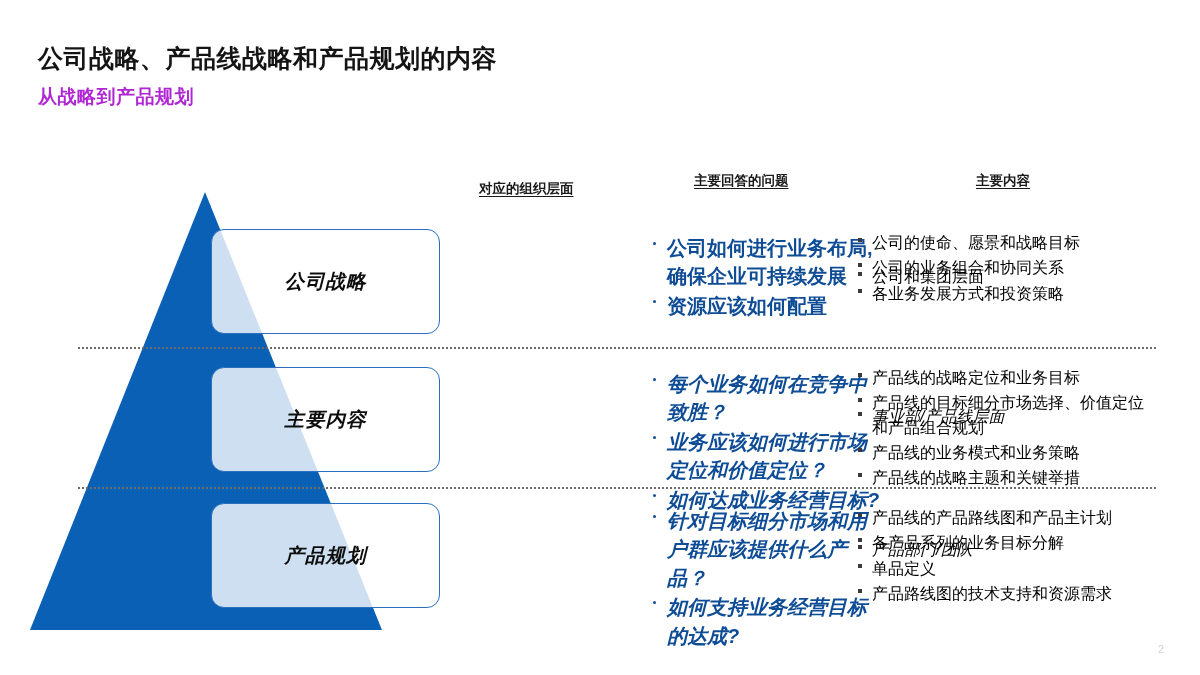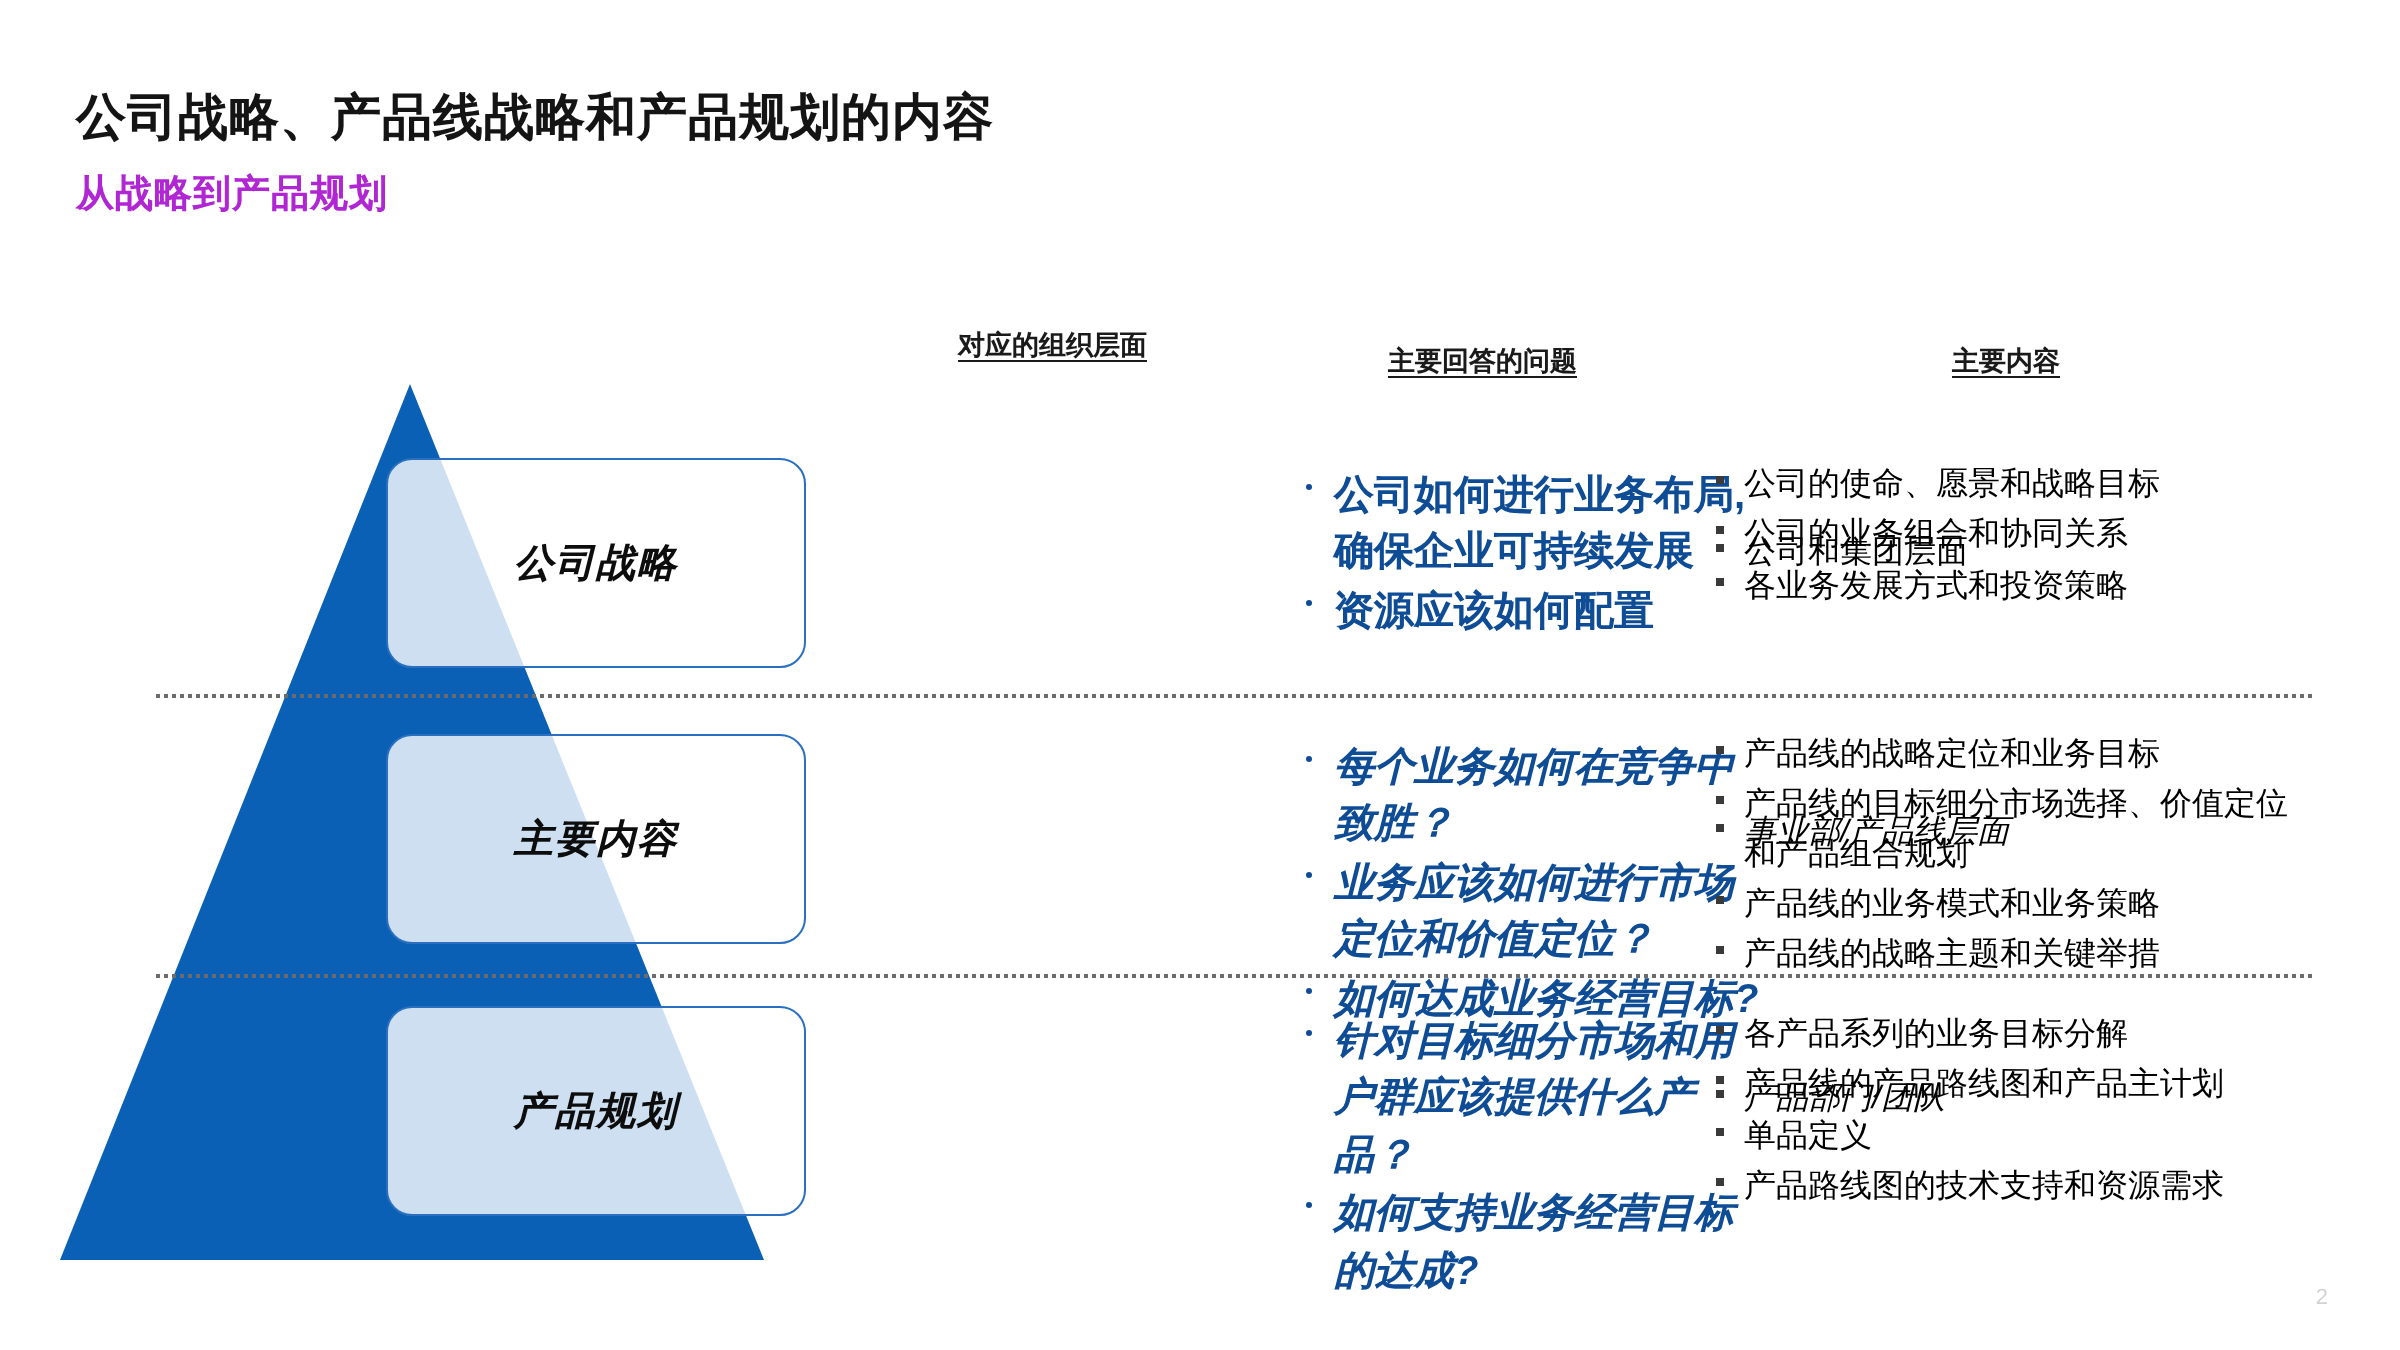--- a/index.html
+++ b/index.html
@@ -39,37 +39,37 @@
   
   .col-head {
     position: absolute;
     font-size: 13.5px;
     font-weight: bold;
     color: #1a1a1a;
     text-decoration: underline;
     text-underline-offset: 3px;
     white-space: nowrap;
   }
-  #head-org   { left: 479px; top: 164px; text-decoration: underline; }
+  #head-org   { left: 479px; top: 180px; text-decoration: underline; }
   #head-q     { left: 694px; top: 172px; }
   #head-c     { left: 976px; top: 172px; }
 
   
   #pyramid-layer {
     position: absolute;
     left: 0; top: 0;
     width: 1200px; height: 675px;
     pointer-events: none;
   }
 
   
   .stage-box {
     position: absolute;
-    left: 193px;
-    width: 210px;
+    left: 211px;
+    width: 229px;
     height: 105px;
     border: 1.3px solid #2a6fc0;
     border-radius: 13px;
     background: rgba(255,255,255,0.80);
     display: flex;
     align-items: center;
     justify-content: center;
   }
   #box-1 { top: 229px; }
   #box-2 { top: 367px; }
@@ -227,21 +227,21 @@
     <li>公司的业务组合和协同关系</li>
     <li>各业务发展方式和投资策略</li>
   </ul>
   <ul class="c-list ital" id="c-2">
     <li>产品线的战略定位和业务目标</li>
     <li>产品线的目标细分市场选择、价值定位和产品组合规划</li>
     <li>产品线的业务模式和业务策略</li>
     <li>产品线的战略主题和关键举措</li>
   </ul>
   <ul class="c-list ital" id="c-3">
+    <li>产品线的产品路线图和产品主计划</li>
     <li>各产品系列的业务目标分解</li>
-    <li>产品线的产品路线图和产品主计划</li>
     <li>单品定义</li>
     <li>产品路线图的技术支持和资源需求</li>
   </ul>
 
   <div id="page-num">2</div>
 
 </div>
 
 </body></html>

